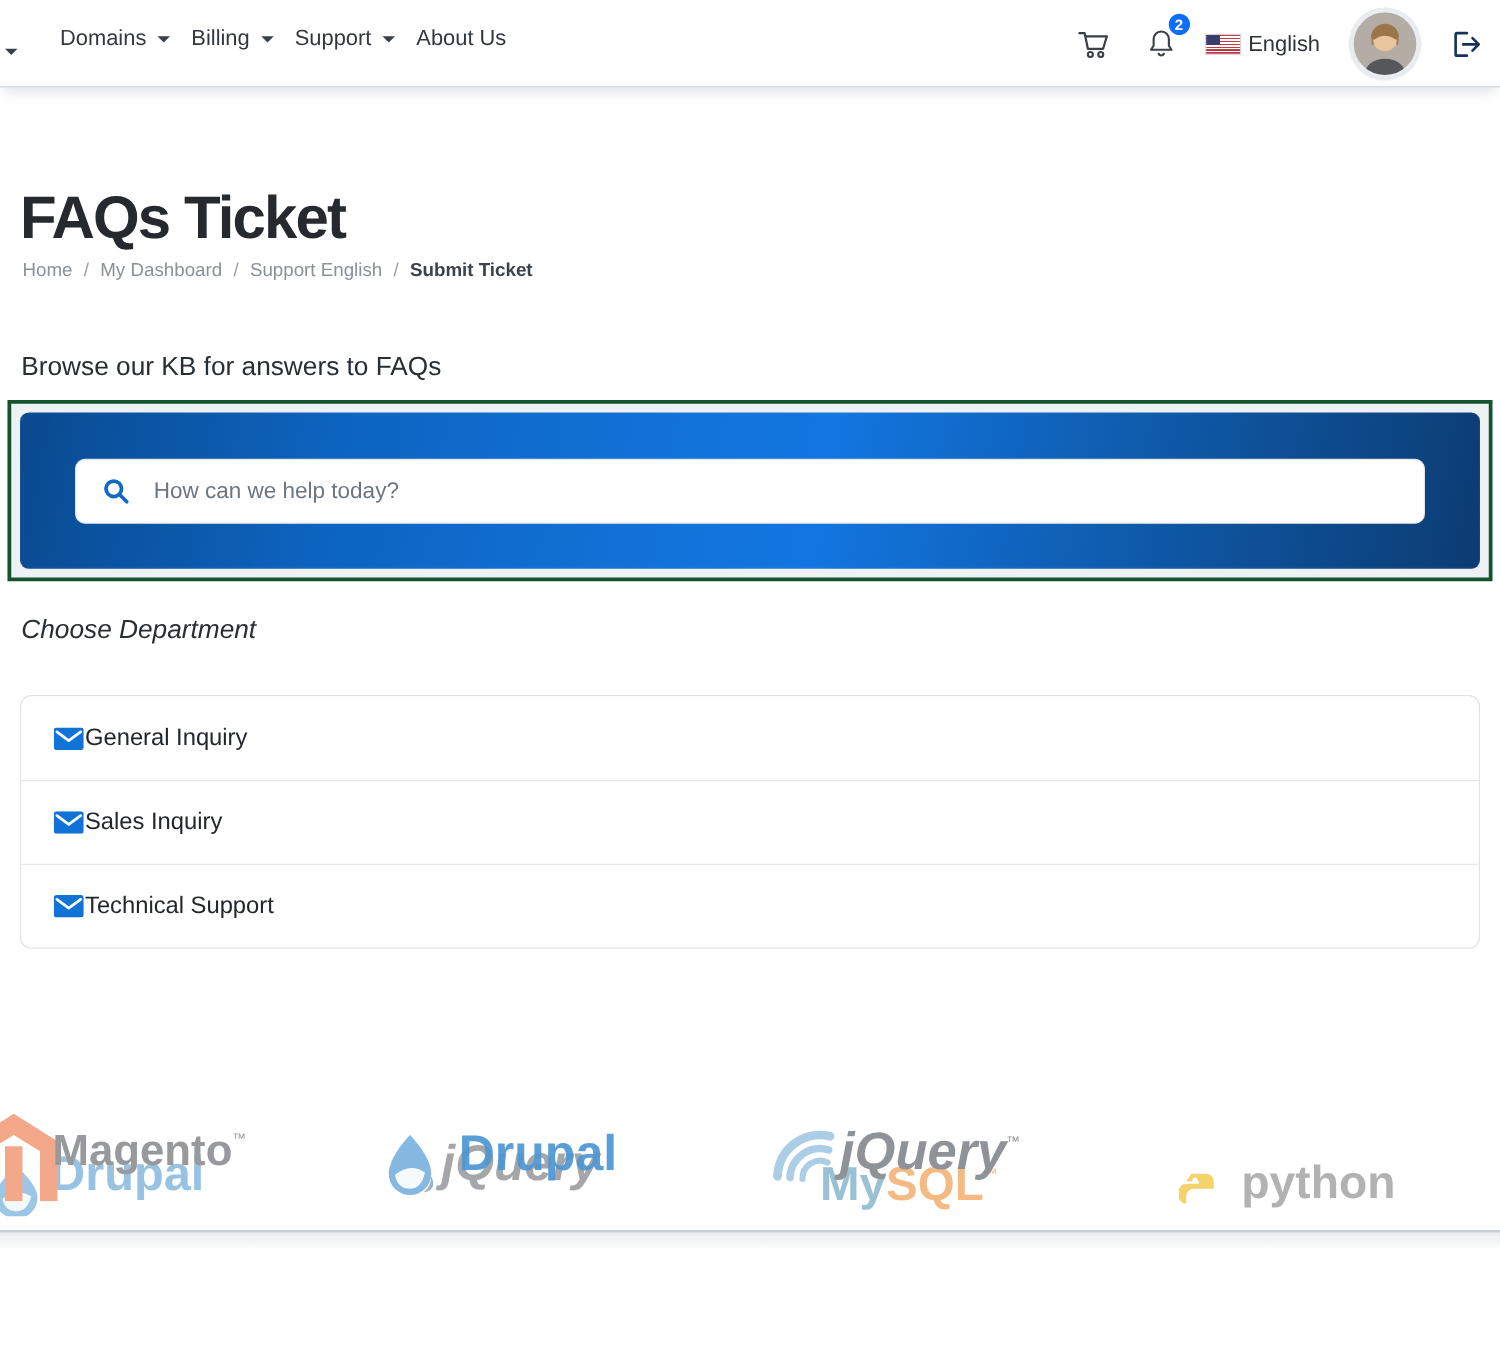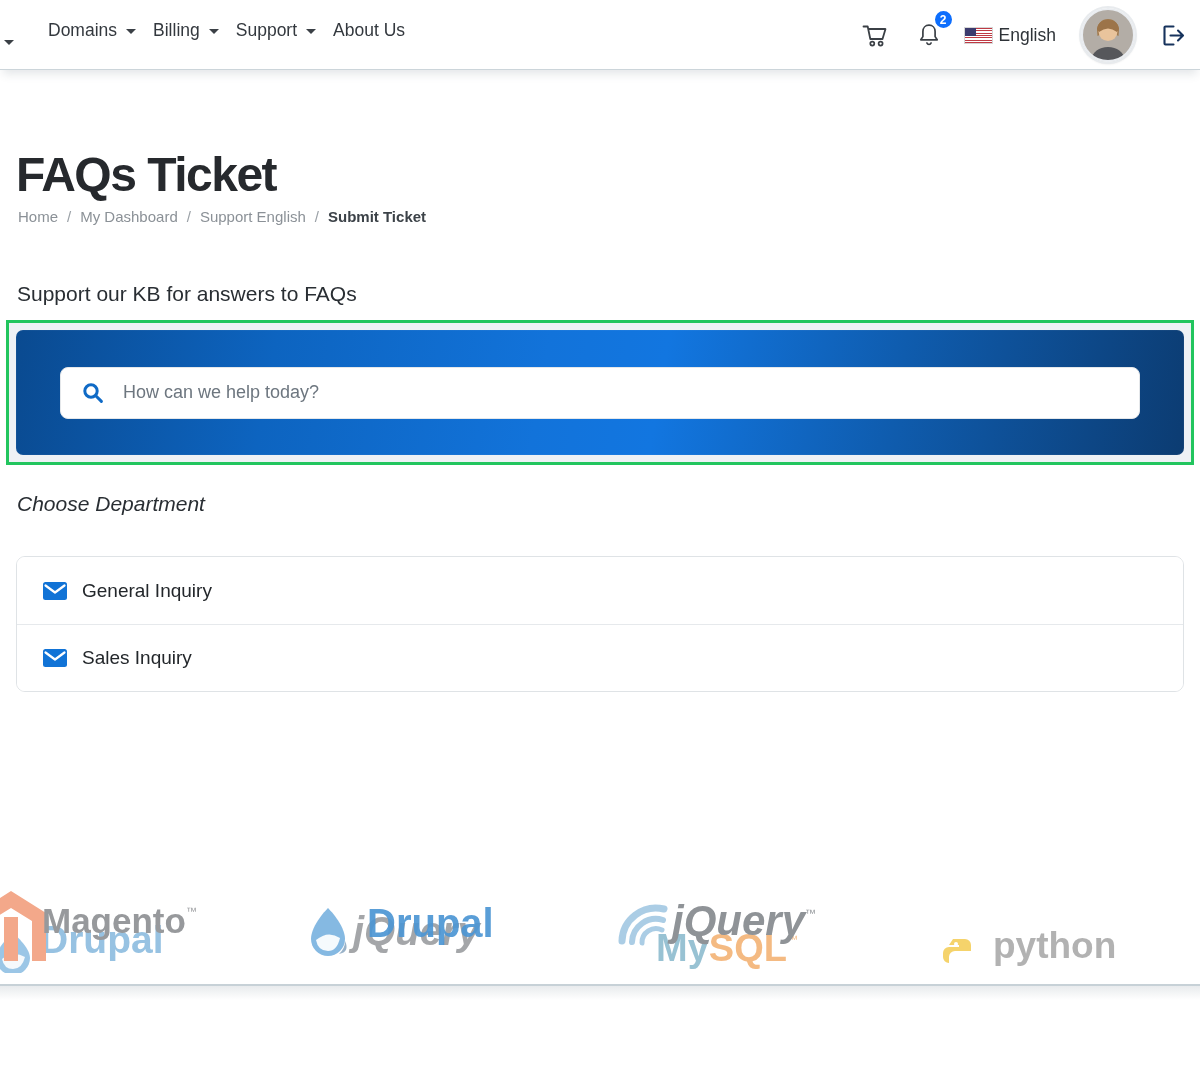--- a/index.html
+++ b/index.html
@@ -64,21 +64,21 @@
 
   .kb-heading, .dept-heading {
     position:absolute; left:17px; font-size:21px; color:#292e33;
   }
   .kb-heading { top:282px; }
   .dept-heading { top:492px;font-style:italic; }
 
   
   .kb-search-outer {
     position:absolute; left:6px; top:320px; width:1188px; height:145px;
-    border:3px solid #22c55e; background:#eef1f5; padding:7px;
+    border:3px solid #14532d; background:#eef1f5; padding:7px;
   }
   .kb-search-panel {
     width:100%; height:100%; border-radius:7px;
     background:linear-gradient(100deg,#0a4a90 0%,#0d64c0 22%,#1273da 45%,#1276e0 55%,#0f5cae 75%,#0c3c72 100%);
     display:flex; align-items:center; padding:0 44px;
     box-shadow:inset 0 0 0 1px rgba(255,255,255,0.04);
   }
   .kb-input-wrap { position:relative; flex:1; }
   .kb-input {
     width:100%; height:52px; border-radius:8px; border:1px solid #e4e7ea;
@@ -87,21 +87,21 @@
   }
   .kb-input::placeholder { color:#6d767f; opacity:1; }
   .search-icon { position:absolute; left:22px; top:50%; transform:translateY(-50%); display:flex; }
 
   
   .dept-list {
     position:absolute; left:16px; top:556px; width:1168px;
     background:#ffffff; border:1px solid #dfe3e6; border-radius:9px; overflow:hidden;
   }
   .dept-item {
-    height:67px; display:flex; align-items:center; padding-left:26px; gap:15px; cursor:pointer;
+    height:67px; display:flex; align-items:center; padding-left:26px; gap:1px; cursor:pointer;
     background:#ffffff;
   }
   .dept-item + .dept-item { border-top:1px solid #e6e9ec; }
   .dept-label { font-size:19px; color:#23272b; }
 
   
   .partners { position:absolute; left:0; top:885px; width:1200px; height:97px; overflow:hidden;padding-left:32px; }
   .logo-slot { position:absolute; height:97px; }
   .back-word { position:absolute; font-weight:bold; white-space:nowrap; }
   .front-word { position:absolute; font-weight:bold; white-space:nowrap; }
@@ -203,21 +203,21 @@
 <div class="breadcrumb">
   <span class="crumb">Home</span>
   <span class="sep">/</span>
   <span class="crumb">My Dashboard</span>
   <span class="sep">/</span>
   <span class="crumb">Support English</span>
   <span class="sep">/</span>
   <span class="crumb current">Submit Ticket</span>
 </div>
 
-<div class="kb-heading">Support our KB for answers to FAQs</div>
+<div class="kb-heading">Browse our KB for answers to FAQs</div>
 
 <div class="kb-search-outer">
   <div class="kb-search-panel">
     <div class="kb-input-wrap">
       <span class="search-icon">
         <svg width="22" height="22" viewBox="0 0 22 22">
           <circle cx="9" cy="9" r="6.2" fill="none" stroke="#0f6ac6" stroke-width="3"></circle>
           <line x1="13.8" y1="13.8" x2="19.4" y2="19.4" stroke="#0f6ac6" stroke-width="3" stroke-linecap="round"></line>
         </svg>
       </span>
@@ -236,20 +236,27 @@
     </svg>
     <span class="dept-label">General Inquiry</span>
   </div>
   <div class="dept-item">
     <svg width="24" height="18" viewBox="0 0 24 18">
       <rect width="24" height="18" rx="2.5" fill="#1173d6"></rect>
       <path d="M2.5 3.5 L12 10.5 L21.5 3.5" stroke="#ffffff" stroke-width="2.2" fill="none" stroke-linecap="round" stroke-linejoin="round"></path>
     </svg>
     <span class="dept-label">Sales Inquiry</span>
   </div>
+  <div class="dept-item">
+    <svg width="24" height="18" viewBox="0 0 24 18">
+      <rect width="24" height="18" rx="2.5" fill="#1173d6"></rect>
+      <path d="M2.5 3.5 L12 10.5 L21.5 3.5" stroke="#ffffff" stroke-width="2.2" fill="none" stroke-linecap="round" stroke-linejoin="round"></path>
+    </svg>
+    <span class="dept-label">Technical Support</span>
+  </div>
 </div>
 
 <div class="partners">
 
   <div class="logo-slot slot1">
     <span class="d-blob">
       <svg width="46" height="40" viewBox="0 0 46 40">
         <path d="M23 0 C23 0 6 14 6 25 a17 17 0 0 0 34 0 C40 14 23 0 23 0 Z" fill="#8abde2"></path>
         <path d="M12 26 q11-9 23-2 q-3 12-12 12 q-9 0-11-10 z" fill="#ffffff" opacity=".9"></path>
       </svg>

